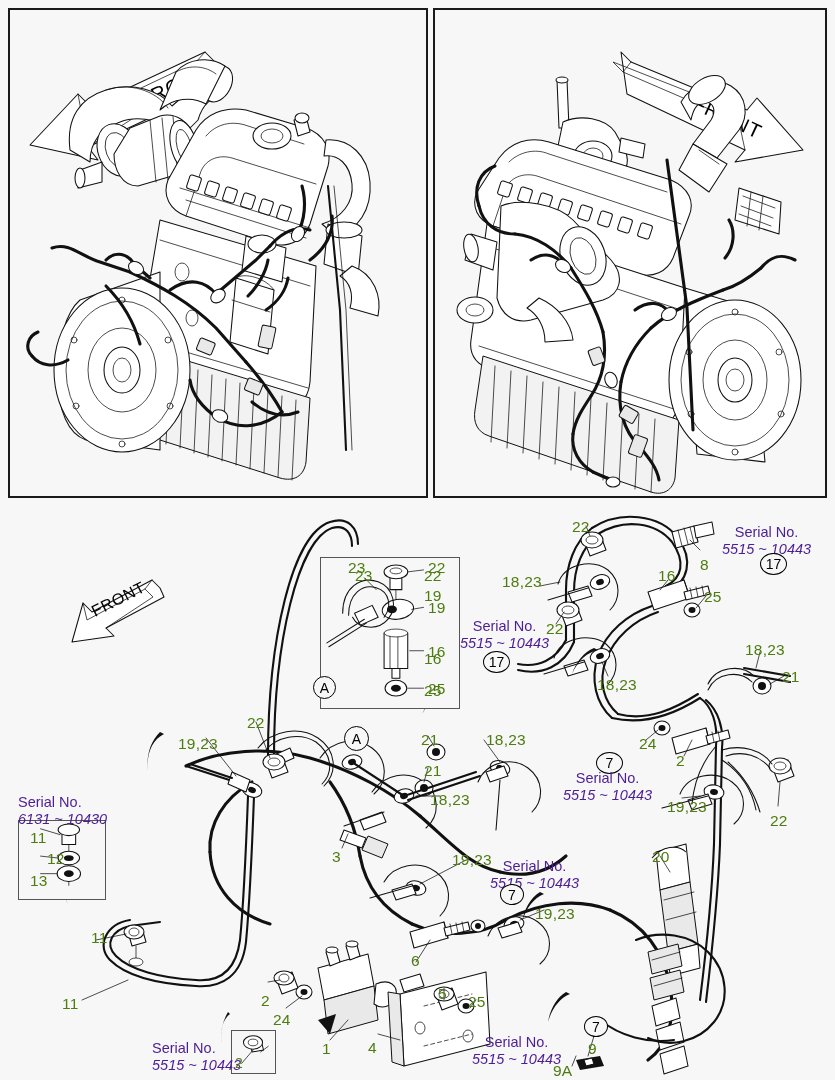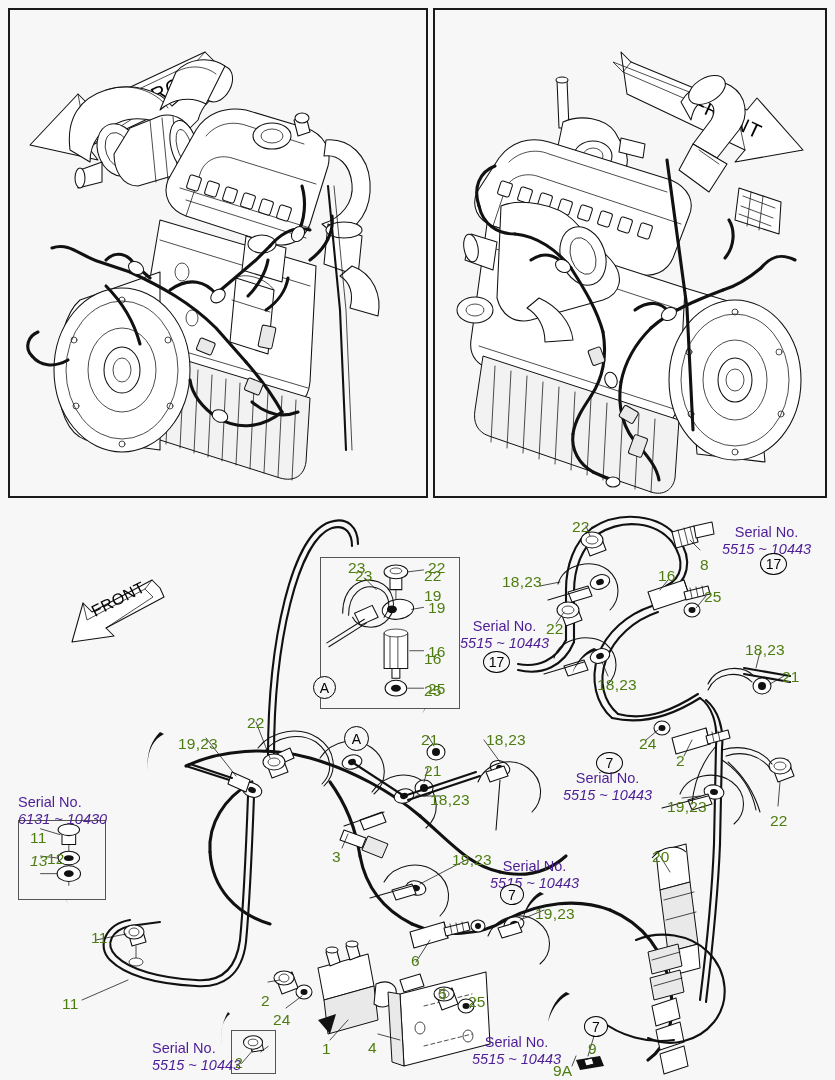--- a/index.html
+++ b/index.html
@@ -759,21 +759,21 @@
     <span>Serial No.</span>
     <span class="l2">5515 ~ 10443</span>
   </div>
 
   <div class="serial" style="left:18px;top:794px;text-align:left;">
     <span>Serial No.</span>
     <span class="l2">6131 ~ 10430</span>
   </div>
   <div class="lbl" style="left:30px;top:829px;">11</div>
   <div class="lbl" style="left:30px;top:850px;margin-left:17px;">12</div>
-  <div class="lbl" style="left:30px;top:852px;font-style:italic;">13</div>
+  <div class="lbl" style="left:30px;top:872px;">13</div>
 
   <div class="serial" style="left:152px;top:1040px;text-align:left;">
     <span>Serial No.</span>
     <span class="l2">5515 ~ 10443</span>
   </div>
   <div class="lbl" style="left:235px;top:1055px;font-size:14px;">2</div>
 
   <div class="cnum" style="left:344px;top:726px;width:23px;height:23px;">A</div>
 
   <div id="callout-layer">

